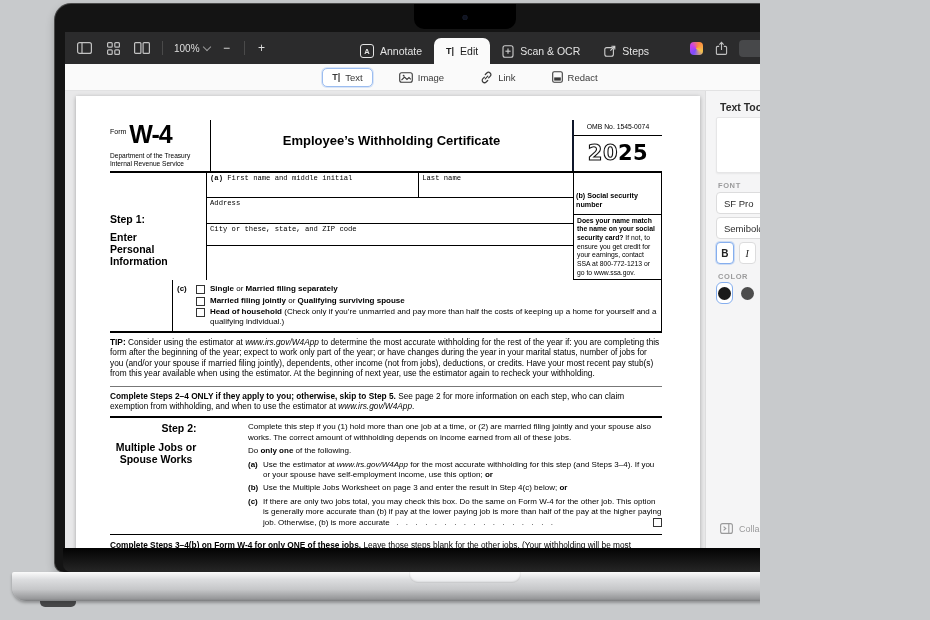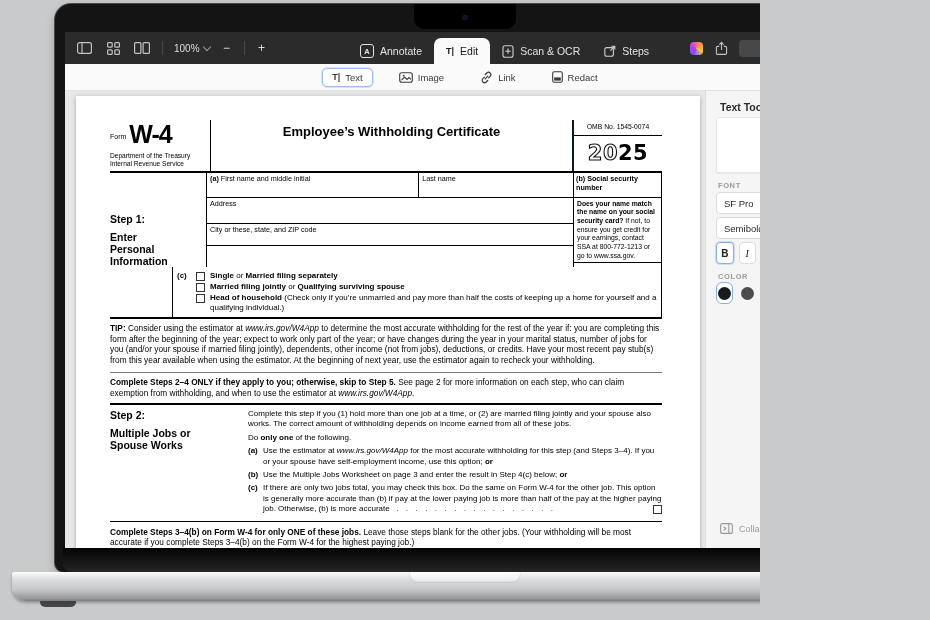--- a/index.html
+++ b/index.html
@@ -72,60 +72,60 @@
   .sw.wheel{background:conic-gradient(#f44,#fb3,#ffe14d,#5dd05d,#3fa7f5,#7b5df0,#e052c9,#f44);}
   .collapse{position:absolute;left:14px;bottom:14px;display:flex;align-items:center;gap:6px;font-size:9px;color:#9a9a9b;}
 
   
   .page{position:absolute;left:11px;top:5px;width:624px;height:470px;background:#fff;box-shadow:0 1px 4px rgba(0,0,0,.3);}
   .form{position:absolute;left:34px;top:24px;width:552px;color:#000;font-size:8.3px;line-height:1.26;}
   .b{font-weight:bold;} .i{font-style:italic;}
 
   .hdr{display:flex;border-bottom:2px solid #000;}
   .hdr-left{width:96px;border-right:1px solid #000;padding:4px 4px 2px 0;}
-  .formword-row{display:flex;align-items:flex-end;gap:3px;}
+  .formword-row{display:flex;align-items:center;gap:3px;}
   .form-word{font-size:7px;padding-bottom:3px;}
   .form-number{font-size:25px;font-weight:bold;letter-spacing:-1px;line-height:.82;}
   .dept{font-size:6.6px;line-height:1.3;margin-top:7px;}
   .hdr-mid{flex:1;text-align:center;padding:3px 8px 2px;}
-  .form-title{font-size:13px;font-weight:bold;margin-top:1px;}
+  .form-title{font-size:13px;font-weight:bold;margin-top:10px;}
   .form-sub{font-size:7.6px;font-weight:bold;line-height:1.45;margin-top:2px;}
   .hdr-right{width:88px;border-left:2px solid #0f172a;text-align:center;}
   .omb{font-size:6.8px;border-bottom:1px solid #000;padding:3px 2px;}
   .year{font-size:21px;font-weight:800;letter-spacing:.5px;padding-top:4px;font-family:"DejaVu Sans",sans-serif;}
   .year .outline{color:#fff;-webkit-text-stroke:1.1px #111;}
 
   .s1{display:flex;}
   .s1-label{width:96px;padding-top:3px;margin-top:37px;}
   .step-title{font-size:10.5px;font-weight:bold;}
   .step-sub{font-size:10.5px;font-weight:bold;width:72px;margin-top:5px;line-height:1.15;}
   .s1-fields{flex:1;display:flex;border-left:1px solid #000;}
-  .s1-main{flex:1;}
+  .s1-main{flex:1;font-family:Liberation Mono, monospace;}
   .f-row{border-bottom:1px solid #000;height:24px;padding:1px 0 0 3px;font-size:7.2px;}
   .f-row.split{display:flex;padding:0;}
   .cell{padding:1px 0 0 3px;}
   .cell.first{width:58%;}
   .cell.last{width:42%;border-left:1px solid #000;}
   .f-row.city{height:20px;}
   .s1-ssn{width:87px;border-left:1px solid #000;border-right:1px solid #000;}
-  .ssn-head{height:23px;border-bottom:1px solid #000;padding:1px 2px 0 2px;font-size:7.2px;font-weight:bold;}
+  .ssn-head{height:23px;border-bottom:1px solid #000;padding:18px 2px 0 2px;font-size:7.2px;font-weight:bold;}
   .ssn-note{padding:2px 3px;font-size:6.8px;line-height:1.28;border-bottom:1px solid #000;}
   .s1c{display:flex;border-bottom:2px solid #000;}
   .s1c-spacer{width:62px;}
   .s1c-box{flex:1;border-left:1px solid #000;border-right:1px solid #000;padding:3px 4px 4px 4px;font-size:8px;}
   .opt{display:flex;align-items:flex-start;gap:5px;margin-top:1px;}
   .opt .lead{width:14px;font-weight:bold;flex:none;}
   .opt .pad{width:14px;flex:none;}
   .cb{width:7px;height:7px;border:1px solid #333;background:#fff;flex:none;margin-top:1px;}
 
   .tip{border-bottom:1px solid #777;padding:4px 0 7px;}
   .steps24{border-bottom:2px solid #000;padding:4px 0 5px;}
 
   .s2{display:flex;border-bottom:1.5px solid #000;padding:4px 0 6px;}
-  .s2-label{width:138px;}
+  .s2-label{width:138px;text-align:center;}
   .s2-label .step-sub{width:92px;}
   .s2-body{flex:1;font-size:8px;line-height:1.3;}
   .s2-body p{margin:0 0 3px 0;}
   .item{position:relative;padding-left:15px;margin-top:3px;}
   .item .lead{position:absolute;left:0;top:0;font-weight:bold;}
   .dots{white-space:pre;letter-spacing:1px;color:#222;}
   .item .cb.end{position:absolute;right:0;bottom:1px;}
 
   .steps34{padding:5px 0 4px;}
 

